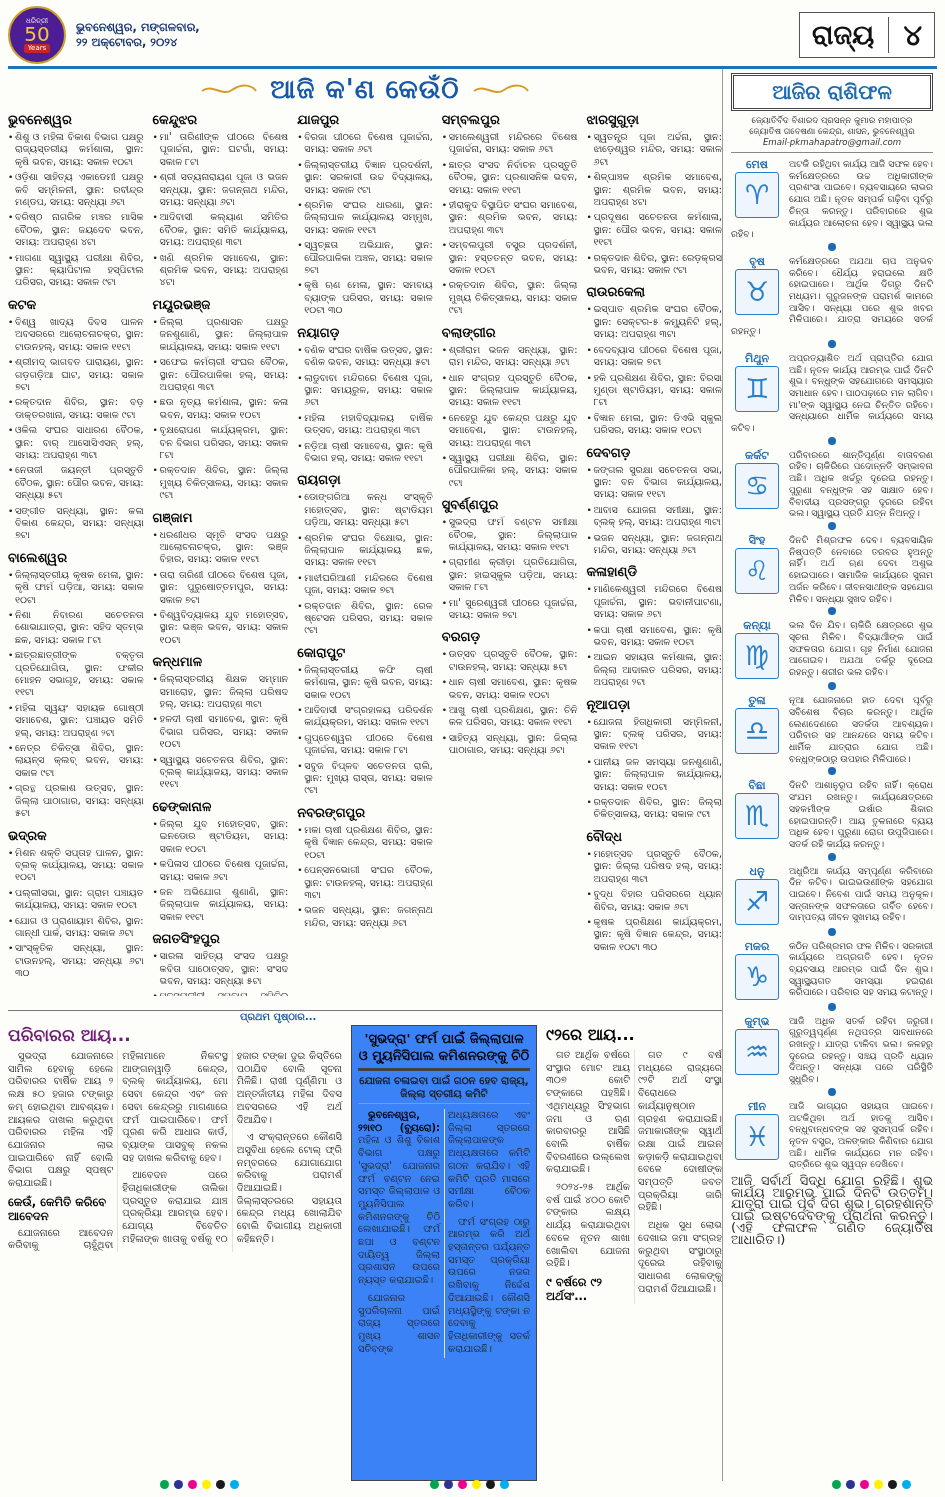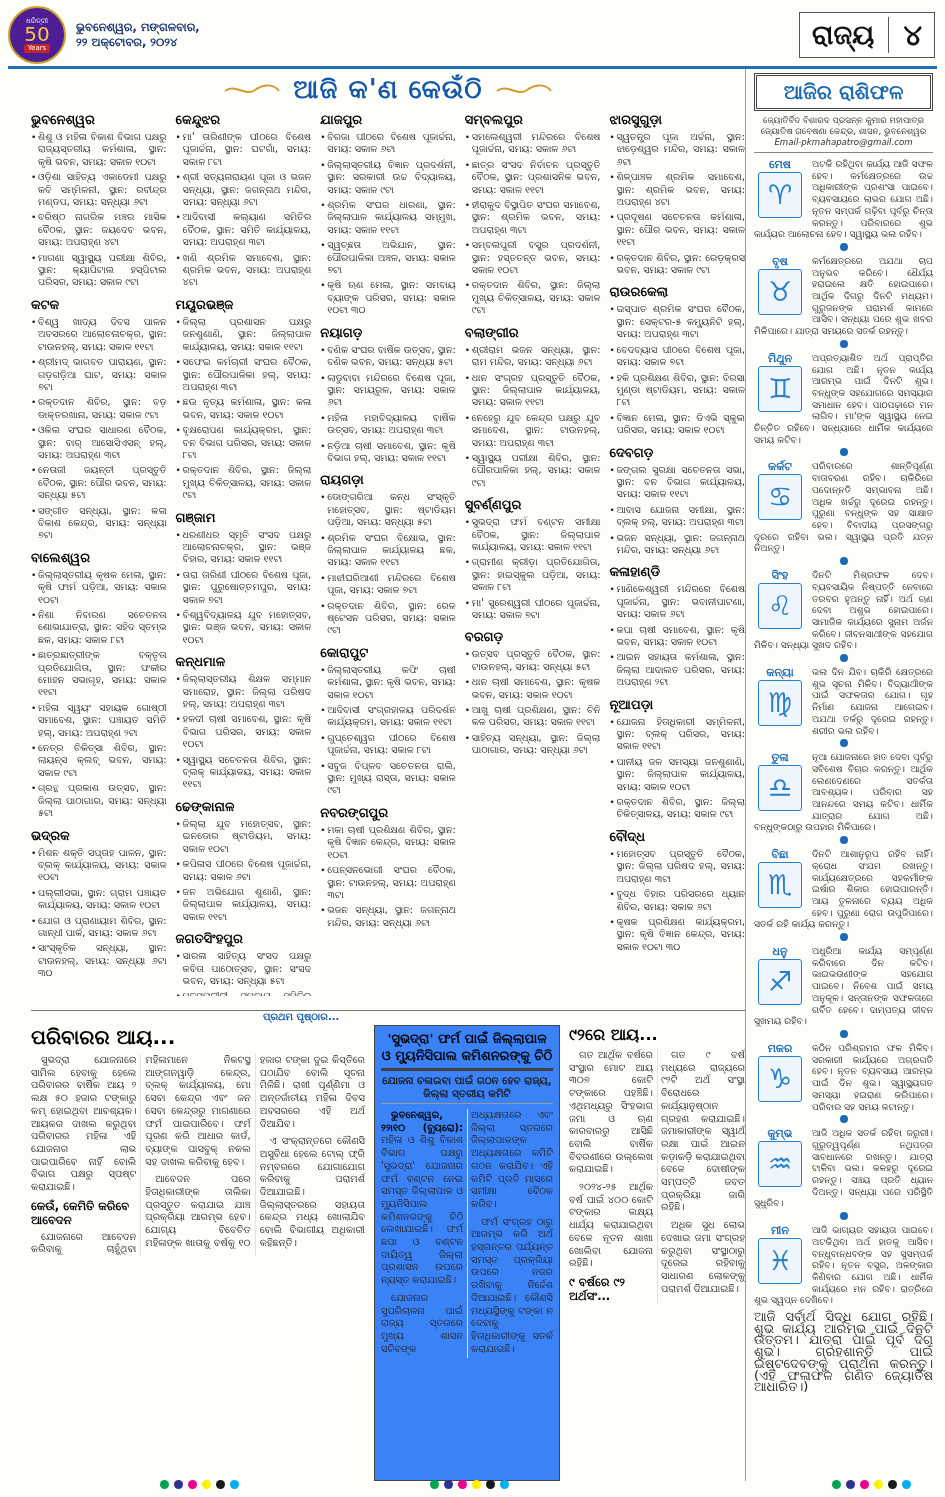--- a/index.html
+++ b/index.html
@@ -16,41 +16,41 @@
   .logo-years{background:#c0272d;color:#fff;font-size:7px;line-height:9px;padding:0 4px;border-radius:2px;}
   .dateline{margin-left:10px;font-size:11.5px;font-weight:bold;color:#16326e;line-height:15px;}
   .section-box{margin-left:auto;display:flex;align-items:center;border:1px solid #555;
                padding:2px 12px;height:46px;box-sizing:border-box;margin-right:2px;background:#fff;}
   .section-name{font-size:27px;font-weight:bold;color:#111;}
   .section-divider{width:1px;height:36px;background:#555;margin:0 14px;}
   .page-num{font-size:29px;font-weight:bold;color:#111;}
   .blue-rule{height:3px;background:#2173b8;margin-top:2px;}
 
   
-  .body-row{display:flex;height:1412px;margin-left:23px;}
+  .body-row{display:flex;height:1412px;}
   .left-region{width:714px;display:flex;flex-direction:column;min-width:0;}
 
   
   .listings{height:938px;overflow:hidden;}
   .listings-title-row{display:flex;align-items:center;justify-content:center;gap:12px;margin:5px 0 7px;}
   .listings-title{font-size:26px;color:#1558a7;font-weight:bold;margin:0;letter-spacing:1px;}
   .listing-columns{display:flex;gap:9px;height:884px;overflow:hidden;}
   .listing-col{flex:1;min-width:0;}
   .district-heading{font-size:13px;font-weight:bold;color:#000;margin:8px 0 3px;}
   .listing-col .district-heading:first-child{margin-top:0;}
   .listing-item{font-size:9.6px;line-height:12.4px;text-align:justify;margin-bottom:3px;
                 padding-left:7px;position:relative;color:#222;}
   .listing-item::before{content:"•";position:absolute;left:0;top:0;font-size:9px;}
 
   
   .bottom-rule{border-top:1px solid #777;margin:3px 0 0;}
   .bottom-strip{position:relative;display:flex;gap:9px;flex:1;overflow:hidden;padding-top:14px;}
   .jump-label{position:absolute;top:0;left:228px;font-size:10px;font-weight:bold;color:#1558a7;background:#fdfdfa;padding:0 4px;}
   .art-a{width:334px;flex:0 0 auto;}
-  .art-a .art-headline{font-size:20px;margin:0 0 5px;color:#000000;}
+  .art-a .art-headline{font-size:17px;margin:0 0 5px;color:#701a75;}
   .art-c{flex:1;min-width:0;}
   .art-c .art-headline{font-size:16px;margin:0 0 5px;color:#000;}
   .cols3{column-count:3;column-gap:9px;column-rule:1px solid #e3e3de;}
   .cols2{column-count:2;column-gap:8px;column-rule:1px solid #e3e3de;}
   .body-p{font-size:9.8px;line-height:12.7px;text-align:justify;margin:0 0 5px;text-indent:10px;color:#222;}
   .inline-subhead{font-size:11.5px;font-weight:bold;margin:4px 0;color:#000;line-height:14px;}
   .lead-dateline{font-weight:bold;color:#000;}
   .art-b{width:186px;flex:0 0 auto;border:1px solid #444;padding:5px 6px;box-sizing:border-box;background:#3b82f6;}
   .art-b .art-headline{font-size:13px;text-align:center;margin:0 0 4px;line-height:16.5px;color:#000;}
   .art-b .art-subhead{font-size:10.3px;text-align:center;margin:0 0 5px;padding:3px 0;font-weight:bold;

